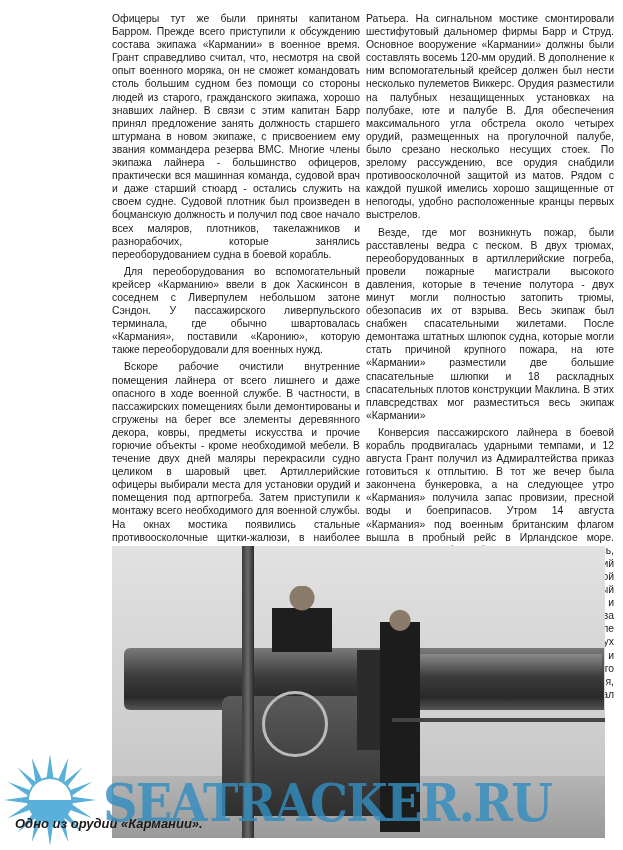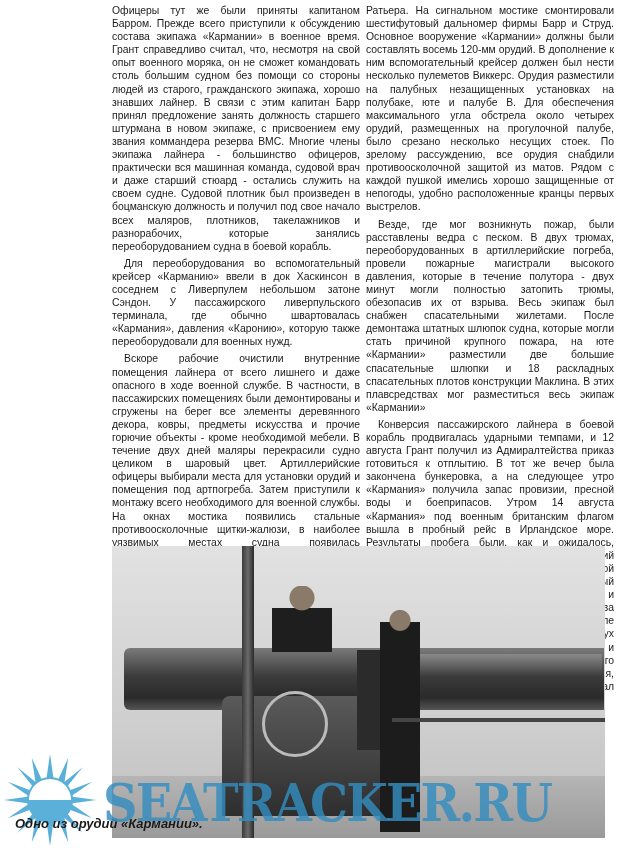--- a/index.html
+++ b/index.html
@@ -1,18 +1,18 @@
 <!DOCTYPE html>
 <html><head>
 <meta charset="utf-8">
 <style>
   html, body { margin:0; padding:0; background:#ffffff; }
   body { width:623px; height:850px; position:relative; overflow:hidden;
          font-family:"Liberation Sans", sans-serif; color:#1a1a1a; }
-  .col { position:absolute; top:4px; width:248px; font-size:10.4px; line-height:13.1px;
+  .col { position:absolute; top:12px; width:248px; font-size:10.4px; line-height:13.1px;
          text-align:justify; }
   .col-left { left:112px; }
   .col-right { left:366px; }
   .col p { margin:0 0 4px 0; text-indent:12px; }
   .col p.first { text-indent:0; }
   .col p.cont { text-indent:0; }
   .photo { position:absolute; left:112px; top:546px; width:493px; height:292px;
            background:linear-gradient(180deg,#e2e2e2 0%,#d8d8d8 30%,#cfcfcf 60%,#bdbdbd 100%);
            overflow:hidden; }
   .photo .pole { position:absolute; left:130px; top:0; width:12px; height:292px;
@@ -37,21 +37,21 @@
              font-style:italic; font-weight:bold; color:#1a1a1a; }
   .watermark { position:absolute; left:103px; top:776px; width:510px; height:54px;
                font-family:"DejaVu Serif", serif; font-weight:bold; font-size:52px; line-height:54px;
                color:rgba(50,140,190,0.82); letter-spacing:-2px; white-space:nowrap; transform:scaleX(0.92); transform-origin:left; }
 </style>
 </head>
 <body>
 
 <div class="col col-left">
   <p class="first">Офицеры тут же были приняты капитаном Барром. Прежде всего приступили к обсуждению состава экипажа «Кармании» в военное время. Грант справедливо считал, что, несмотря на свой опыт военного моряка, он не сможет командовать столь большим судном без помощи со стороны людей из старого, гражданского экипажа, хорошо знавших лайнер. В связи с этим капитан Барр принял предложение занять должность старшего штурмана в новом экипаже, с присвоением ему звания коммандера резерва ВМС. Многие члены экипажа лайнера - большинство офицеров, практически вся машинная команда, судовой врач и даже старший стюард - остались служить на своем судне. Судовой плотник был произведен в боцманскую должность и получил под свое начало всех маляров, плотников, такелажников и разнорабочих, которые занялись переоборудованием судна в боевой корабль.</p>
-  <p>Для переоборудования во вспомогательный крейсер «Карманию» ввели в док Хаскинсон в соседнем с Ливерпулем небольшом затоне Сэндон. У пассажирского ливерпульского терминала, где обычно швартовалась «Кармания», давления «Каронию», которую также переоборудовали для военных нужд.</p>
+  <p>Для переоборудования во вспомогательный крейсер «Карманию» ввели в док Хаскинсон в соседнем с Ливерпулем небольшом затоне Сэндон. У пассажирского ливерпульского терминала, где обычно швартовалась «Кармания», поставили «Каронию», которую также переоборудовали для военных нужд.</p>
   <p>Вскоре рабочие очистили внутренние помещения лайнера от всего лишнего и даже опасного в ходе военной службе. В частности, в пассажирских помещениях были демонтированы и сгружены на берег все элементы деревянного декора, ковры, предметы искусства и прочие горючие объекты - кроме необходимой мебели. В течение двух дней маляры перекрасили судно целиком в шаровый цвет. Артиллерийские офицеры выбирали места для установки орудий и помещения под артпогреба. Затем приступили к монтажу всего необходимого для военной службы. На окнах мостика появились стальные противоосколочные щитки-жалюзи, в наиболее уязвимых местах судна появилась импровизированная защита в виде мешков с песком и пеньковых плетеных матов. На обоих крыльях мостика установили по мощному прожектору и по сигнальной лампе</p>
 </div>
 
 <div class="col col-right">
   <p class="cont">Ратьера. На сигнальном мостике смонтировали шестифутовый дальномер фирмы Барр и Струд. Основное вооружение «Кармании» должны были составлять восемь 120-мм орудий. В дополнение к ним вспомогательный крейсер должен был нести несколько пулеметов Виккерс. Орудия разместили на палубных незащищенных установках на полубаке, юте и палубе В. Для обеспечения максимального угла обстрела около четырех орудий, размещенных на прогулочной палубе, было срезано несколько несущих стоек. По зрелому рассуждению, все орудия снабдили противоосколочной защитой из матов. Рядом с каждой пушкой имелись хорошо защищенные от непогоды, удобно расположенные кранцы первых выстрелов.</p>
   <p>Везде, где мог возникнуть пожар, были расставлены ведра с песком. В двух трюмах, переоборудованных в артиллерийские погреба, провели пожарные магистрали высокого давления, которые в течение полутора - двух минут могли полностью затопить трюмы, обезопасив их от взрыва. Весь экипаж был снабжен спасательными жилетами. После демонтажа штатных шлюпок судна, которые могли стать причиной крупного пожара, на юте «Кармании» разместили две большие спасательные шлюпки и 18 раскладных спасательных плотов конструкции Маклина. В этих плавсредствах мог разместиться весь экипаж «Кармании»</p>
   <p>Конверсия пассажирского лайнера в боевой корабль продвигалась ударными темпами, и 12 августа Грант получил из Адмиралтейства приказ готовиться к отплытию. В тот же вечер была закончена бункеровка, а на следующее утро «Кармания» получила запас провизии, пресной воды и боеприпасов. Утром 14 августа «Кармания» под военным британским флагом вышла в пробный рейс в Ирландское море. Результаты пробега были, как и ожидалось, вполне удовлетворительными. На следующий день вспомогательный крейсер вышел в боевой патруль с приказом охранять главный транспортный маршрут из Галифакса и обеспечивать безопасность торгового судоходства в Ирландском море. Через несколько часов после выхода из базы «Кармания» перехватила двух нейтралов, следовавших в английские порты, и после досмотра, удостоверившего принадлежность судов и пункты назначения, отпустила их восвояси. Не успел второй нейтрал ис-</p>
 </div>
 
 <div class="photo">

